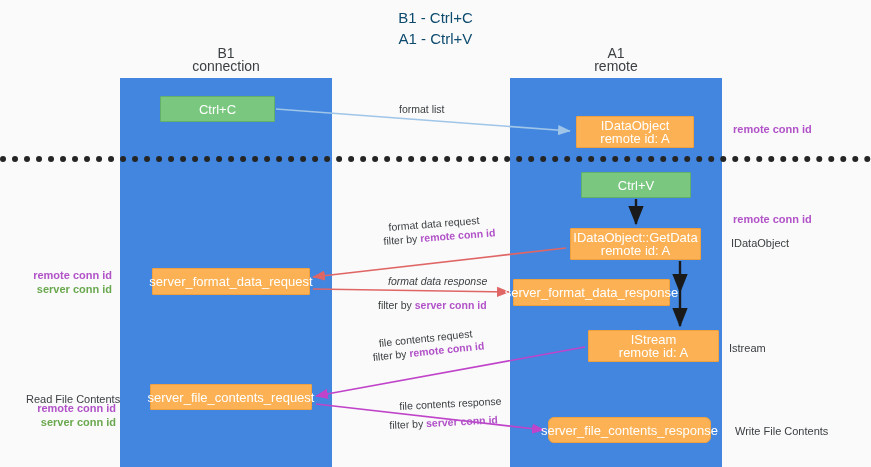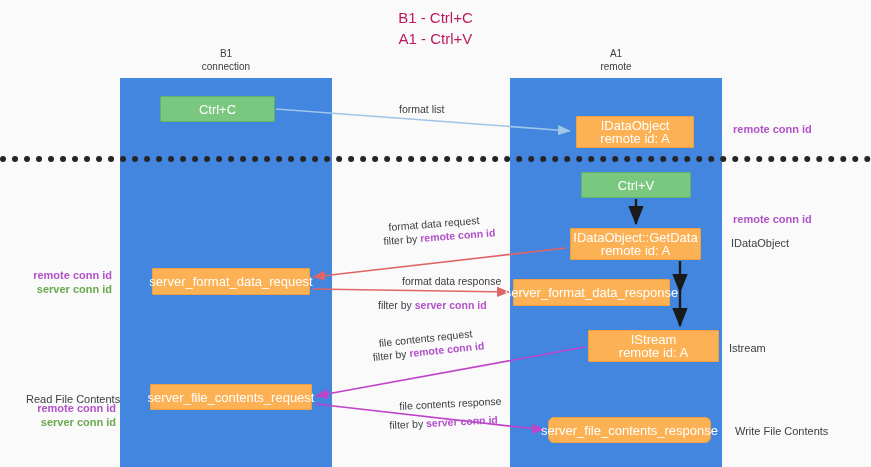--- a/index.html
+++ b/index.html
@@ -10,26 +10,26 @@
     overflow:hidden;
     position:relative;
     color:#3c4043;
   }
   #stage{position:absolute;inset:0;width:871px;height:467px;}
 
   .lane{position:absolute;background:#4286e0;}
   #lane-b1{left:120px;top:78px;width:212px;height:389px;}
   #lane-a1{left:510px;top:78px;width:212px;height:389px;}
 
-  .lane-head{position:absolute;text-align:center;font-size:10px;line-height:13px;color:#3c4043;}
+  .lane-head{position:absolute;text-align:center;font-size:14px;line-height:13px;color:#3c4043;}
   #head-b1{left:126px;top:47px;width:200px;}
   #head-a1{left:516px;top:47px;width:200px;}
 
   #title{position:absolute;left:0;top:7px;width:871px;text-align:center;
-         font-size:15px;line-height:21px;color:#be185d;}
+         font-size:15px;line-height:21px;color:#0c4a6e;}
 
   .node{position:absolute;box-sizing:border-box;display:flex;flex-direction:column;
         align-items:center;justify-content:center;color:#ffffff;font-size:13px;
         line-height:13px;text-align:center;border-radius:1px;}
   .node.green{background:#7ac77f;border:1px solid #63b169;}
   .node.orange{background:#fbb154;border:1px solid #f0a03f;}
 
   #n-ctrlc{left:160px;top:96px;width:115px;height:26px;}
   #n-dataobj{left:576px;top:116px;width:118px;height:32px;}
   #n-ctrlv{left:581px;top:172px;width:110px;height:26px;}
@@ -51,21 +51,21 @@
   #lbl-istream{left:729px;top:341px;}
   #lbl-writefc{left:735px;top:424px;text-align:center;}
   #lbl-left-conn{left:22px;top:268px;text-align:right;width:90px;}
   #lbl-readfc{left:26px;top:384px;margin-top:8px;}
   #lbl-left-conn2{left:22px;top:401px;text-align:right;width:94px;}
 
   .edge-label{position:absolute;font-size:10.5px;line-height:14px;color:#3c4043;white-space:nowrap;}
   #el-formatlist{left:399px;top:102px;}
   #el-fdr{left:388px;top:220px;transform:rotate(-4.5deg);transform-origin:left top;}
   #el-fdr2{left:383px;top:234px;transform:rotate(-4.5deg);transform-origin:left top;}
-  #el-fdres{left:402px;top:274px;}
+  #el-fdres{left:388px;top:274px;font-style:italic;}
   #el-fdres2{left:378px;top:298px;}
   #el-fcreq{left:378px;top:336px;transform:rotate(-6deg);transform-origin:left top;}
   #el-fcreq2{left:372px;top:350px;transform:rotate(-6deg);transform-origin:left top;}
   #el-fcres{left:399px;top:399px;transform:rotate(-3deg);transform-origin:left top;}
   #el-fcres2{left:389px;top:418px;transform:rotate(-3deg);transform-origin:left top;}
 
   #dashed{position:absolute;left:0;top:156px;width:871px;height:0;
           border-top:6px dotted #252525;}
 
   svg#wires{position:absolute;left:0;top:0;width:871px;height:467px;

